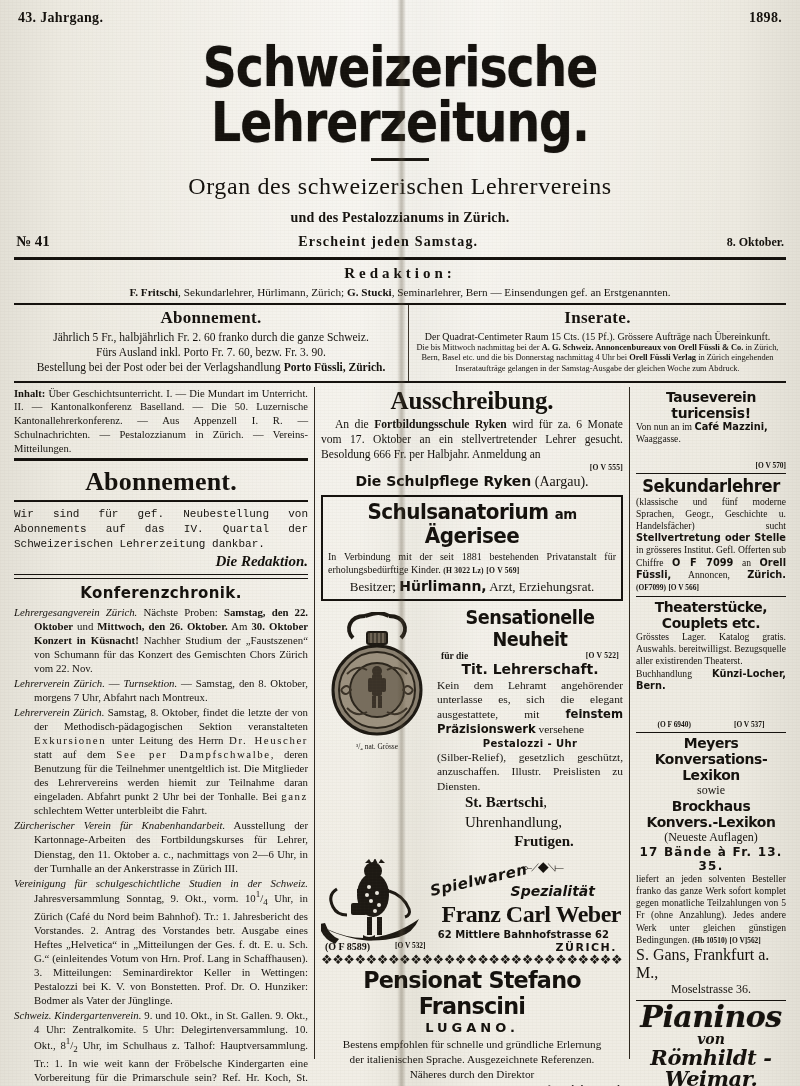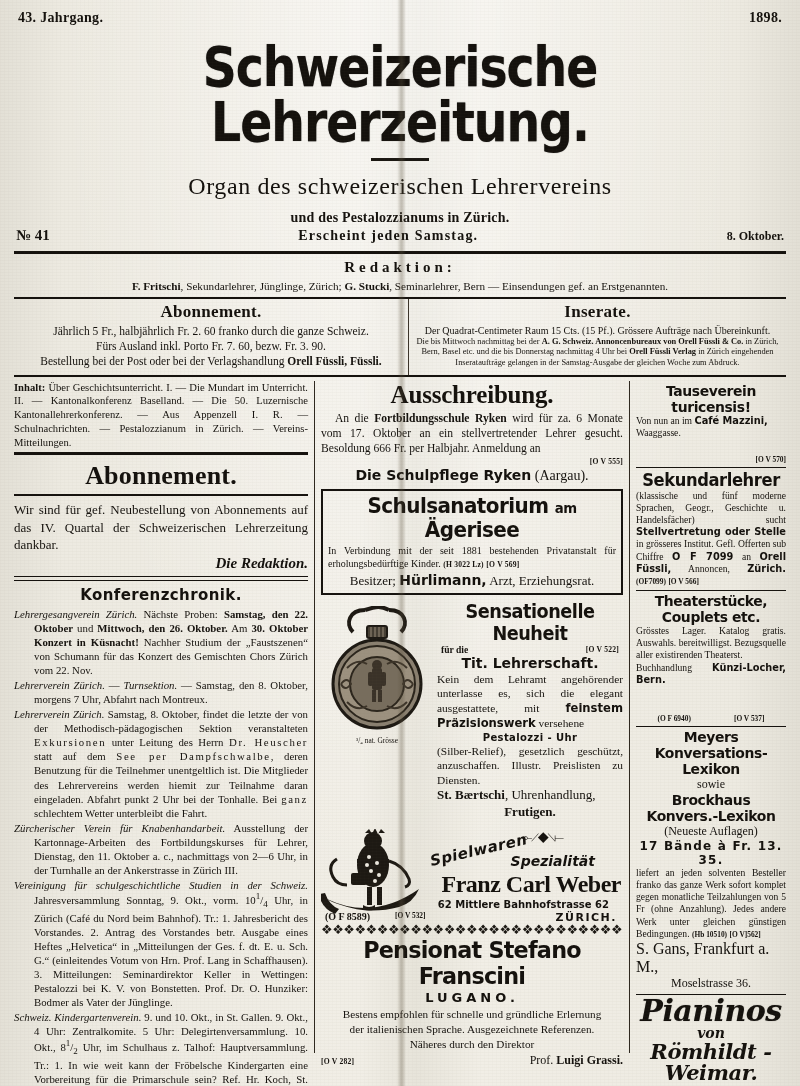--- a/index.html
+++ b/index.html
@@ -32,21 +32,21 @@
   .masthead{
     text-align:center;font-family:"DejaVu Sans", sans-serif;
     font-weight:bold;font-size:55px;line-height:1;
     letter-spacing:-1.2px;margin:14px 0 4px;
     transform:scaleX(.86);transform-origin:center;
     text-shadow:0 0 1px rgba(0,0,0,.55);
   }
   .rule-short{width:58px;height:3px;background:#1a1712;margin:8px auto 12px;}
   .sub1{text-align:center;font-size:24px;letter-spacing:.6px;}
   .sub2{text-align:center;font-size:14px;font-weight:bold;margin-top:10px;letter-spacing:.2px;}
-  .issueline{display:flex;justify-content:space-between;align-items:baseline;margin-top:1px;font-size:13px;padding:0 2px;}
+  .issueline{display:flex;justify-content:space-between;align-items:baseline;margin-top:7px;font-size:13px;padding:0 2px;}
   .issueline .no{font-weight:bold;font-size:15px;}
   .issueline .mid{font-weight:bold;font-size:14px;letter-spacing:1.2px;}
   .issueline .date{font-weight:bold;font-size:12px;}
   .hr-thick{height:3px;background:#15120e;margin:7px 0 5px;}
 
   .redaktion-h{text-align:center;font-weight:bold;font-size:15px;letter-spacing:4px;margin:3px 0 4px;}
   .redaktion-b{text-align:center;font-size:11.2px;margin-bottom:5px;}
   .redaktion-b b{font-weight:bold;}
 
   
@@ -65,21 +65,21 @@
   .c1{width:320px;border-right:1.6px solid #2e281f;padding-right:6px;}
   .c2{width:302px;border-right:1.6px solid #2e281f;padding:0 6px;}
   .c3{flex:1;padding-left:6px;}
 
   .inhalt{font-size:10.6px;line-height:1.30;text-align:justify;}
   .inhalt b{font-weight:bold;}
   .inhalt-rule{height:2.2px;background:#15120e;margin:3px 0 6px;}
 
   .abo-h{text-align:center;font-size:26px;font-weight:bold;letter-spacing:.2px;margin:0 0 3px;}
   .abo-rule{height:2.6px;background:#15120e;margin:1px 0 5px;}
-  .abo-b{font-size:13px;line-height:1.36;text-align:justify;}
+  .abo-b{font-size:11px;line-height:1.36;text-align:justify;font-family:Liberation Mono, monospace;}
   .abo-sig{text-align:right;font-style:italic;font-weight:bold;font-size:15px;margin-top:1px;}
   .dbl{height:3px;border-top:1.6px solid #15120e;border-bottom:1.6px solid #15120e;margin:4px 0 5px;}
 
   .kc-h{text-align:center;font-family:"DejaVu Sans",sans-serif;font-weight:bold;font-size:15px;letter-spacing:.4px;margin:0 0 3px;}
   .kc{font-size:10.8px;line-height:1.30;text-align:justify;}
   .kc p{margin:0 0 1px;padding-left:20px;text-indent:-20px;}
   .kc i{font-style:italic;}
   .kc b{font-weight:bold;}
   .kc .sp{letter-spacing:1.6px;}
 
@@ -104,21 +104,21 @@
   .watchad{display:flex;gap:4px;margin-bottom:4px;}
   .watchimg{width:112px;flex:none;display:flex;flex-direction:column;align-items:center;justify-content:flex-start;padding-top:6px;}
   .watchtxt{flex:1;}
   .sens-h{text-align:center;font-family:"DejaVu Sans",sans-serif;font-weight:bold;font-size:19px;letter-spacing:-.5px;
           transform:scaleX(.93);transform-origin:center;}
   .sens-sub{display:flex;justify-content:space-between;align-items:center;font-size:9.6px;font-weight:bold;padding:0 4px;}
   .sens-tit{text-align:center;font-family:"DejaVu Sans",sans-serif;font-weight:bold;font-size:14px;margin-bottom:1px;}
   .sens-b{font-size:11.4px;line-height:1.28;text-align:justify;}
   .sens-b b{font-family:"DejaVu Sans",sans-serif;font-weight:bold;font-size:11.6px;}
   .pest{text-align:center;font-family:"DejaVu Sans",sans-serif;font-weight:bold;font-size:10px;letter-spacing:.4px;margin:1px 0;}
-  .sens-sig{font-size:13px;line-height:1.28;}
+  .sens-sig{font-size:15px;line-height:1.28;margin-left:28px;}
   .sens-sig b{font-weight:bold;}
   .sens-sig .ctr{text-align:center;display:block;font-weight:bold;}
   .wcap{font-size:7.4px;margin-top:2px;}
 
   .weber{position:relative;height:96px;margin-bottom:3px;}
   .weber .horse{position:absolute;left:0;top:4px;width:104px;height:88px;}
   .weber .sp1{position:absolute;left:108px;top:16px;font-family:"DejaVu Sans",sans-serif;font-style:italic;font-weight:bold;
                font-size:15px;transform:rotate(-13deg);letter-spacing:.5px;}
   .weber .sp2{position:absolute;right:28px;top:28px;font-family:"DejaVu Sans",sans-serif;font-style:italic;font-weight:bold;font-size:14px;}
   .weber .nm{position:absolute;right:2px;top:46px;font-family:"Liberation Serif",serif;font-weight:bold;font-size:24px;letter-spacing:-.5px;}
@@ -175,28 +175,28 @@
 
     <div class="issueline">
       <span class="no">№ 41</span>
       <span class="mid">Erscheint jeden Samstag.</span>
       <span class="date">8. Oktober.</span>
     </div>
 
     <div class="hr-thick"></div>
 
     <div class="redaktion-h">Redaktion:</div>
-    <div class="redaktion-b"><b>F. Fritschi</b><span>, Sekundarlehrer, Jünglinge, Zürich; </span><b>G. Stucki</b><span>, Seminarlehrer, Bern — Einsendungen gef. an Erstgenannten.</span></div>
+    <div class="redaktion-b"><b>F. Fritschi</b><span>, Sekundarlehrer, Hürlimann, Zürich; </span><b>G. Stucki</b><span>, Seminarlehrer, Bern — Einsendungen gef. an Erstgenannten.</span></div>
 
     <div class="band">
       <div class="col left">
         <h3>Abonnement.</h3>
         <p>Jährlich 5 Fr., halbjährlich Fr. 2. 60 franko durch die ganze Schweiz.</p>
         <p>Fürs Ausland inkl. Porto Fr. 7. 60, bezw. Fr. 3. 90.</p>
-        <p><span>Bestellung bei der Post oder bei der Verlagshandlung </span><b>Orell Füssli, Füssli.</b></p>
+        <p><span>Bestellung bei der Post oder bei der Verlagshandlung </span><b>Porto Füssli, Zürich.</b></p>
       </div>
       <div class="col right">
         <h3>Inserate.</h3>
         <p class="mid">Der Quadrat-Centimeter Raum 15 Cts. (15 Pf.). Grössere Aufträge nach Übereinkunft.</p>
         <p class="tiny"><span>Die bis Mittwoch nachmittag bei der </span><b>A. G. Schweiz. Annoncenbureaux von Orell Füssli &amp; Co.</b><span> in Zürich, Bern, Basel etc. und die bis Donnerstag nachmittag 4 Uhr bei </span><b>Orell Füssli Verlag</b><span> in Zürich eingehenden Inserataufträge gelangen in der Samstag-Ausgabe der gleichen Woche zum Abdruck.</span></p>
       </div>
     </div>
 
     <div class="body3">
 

